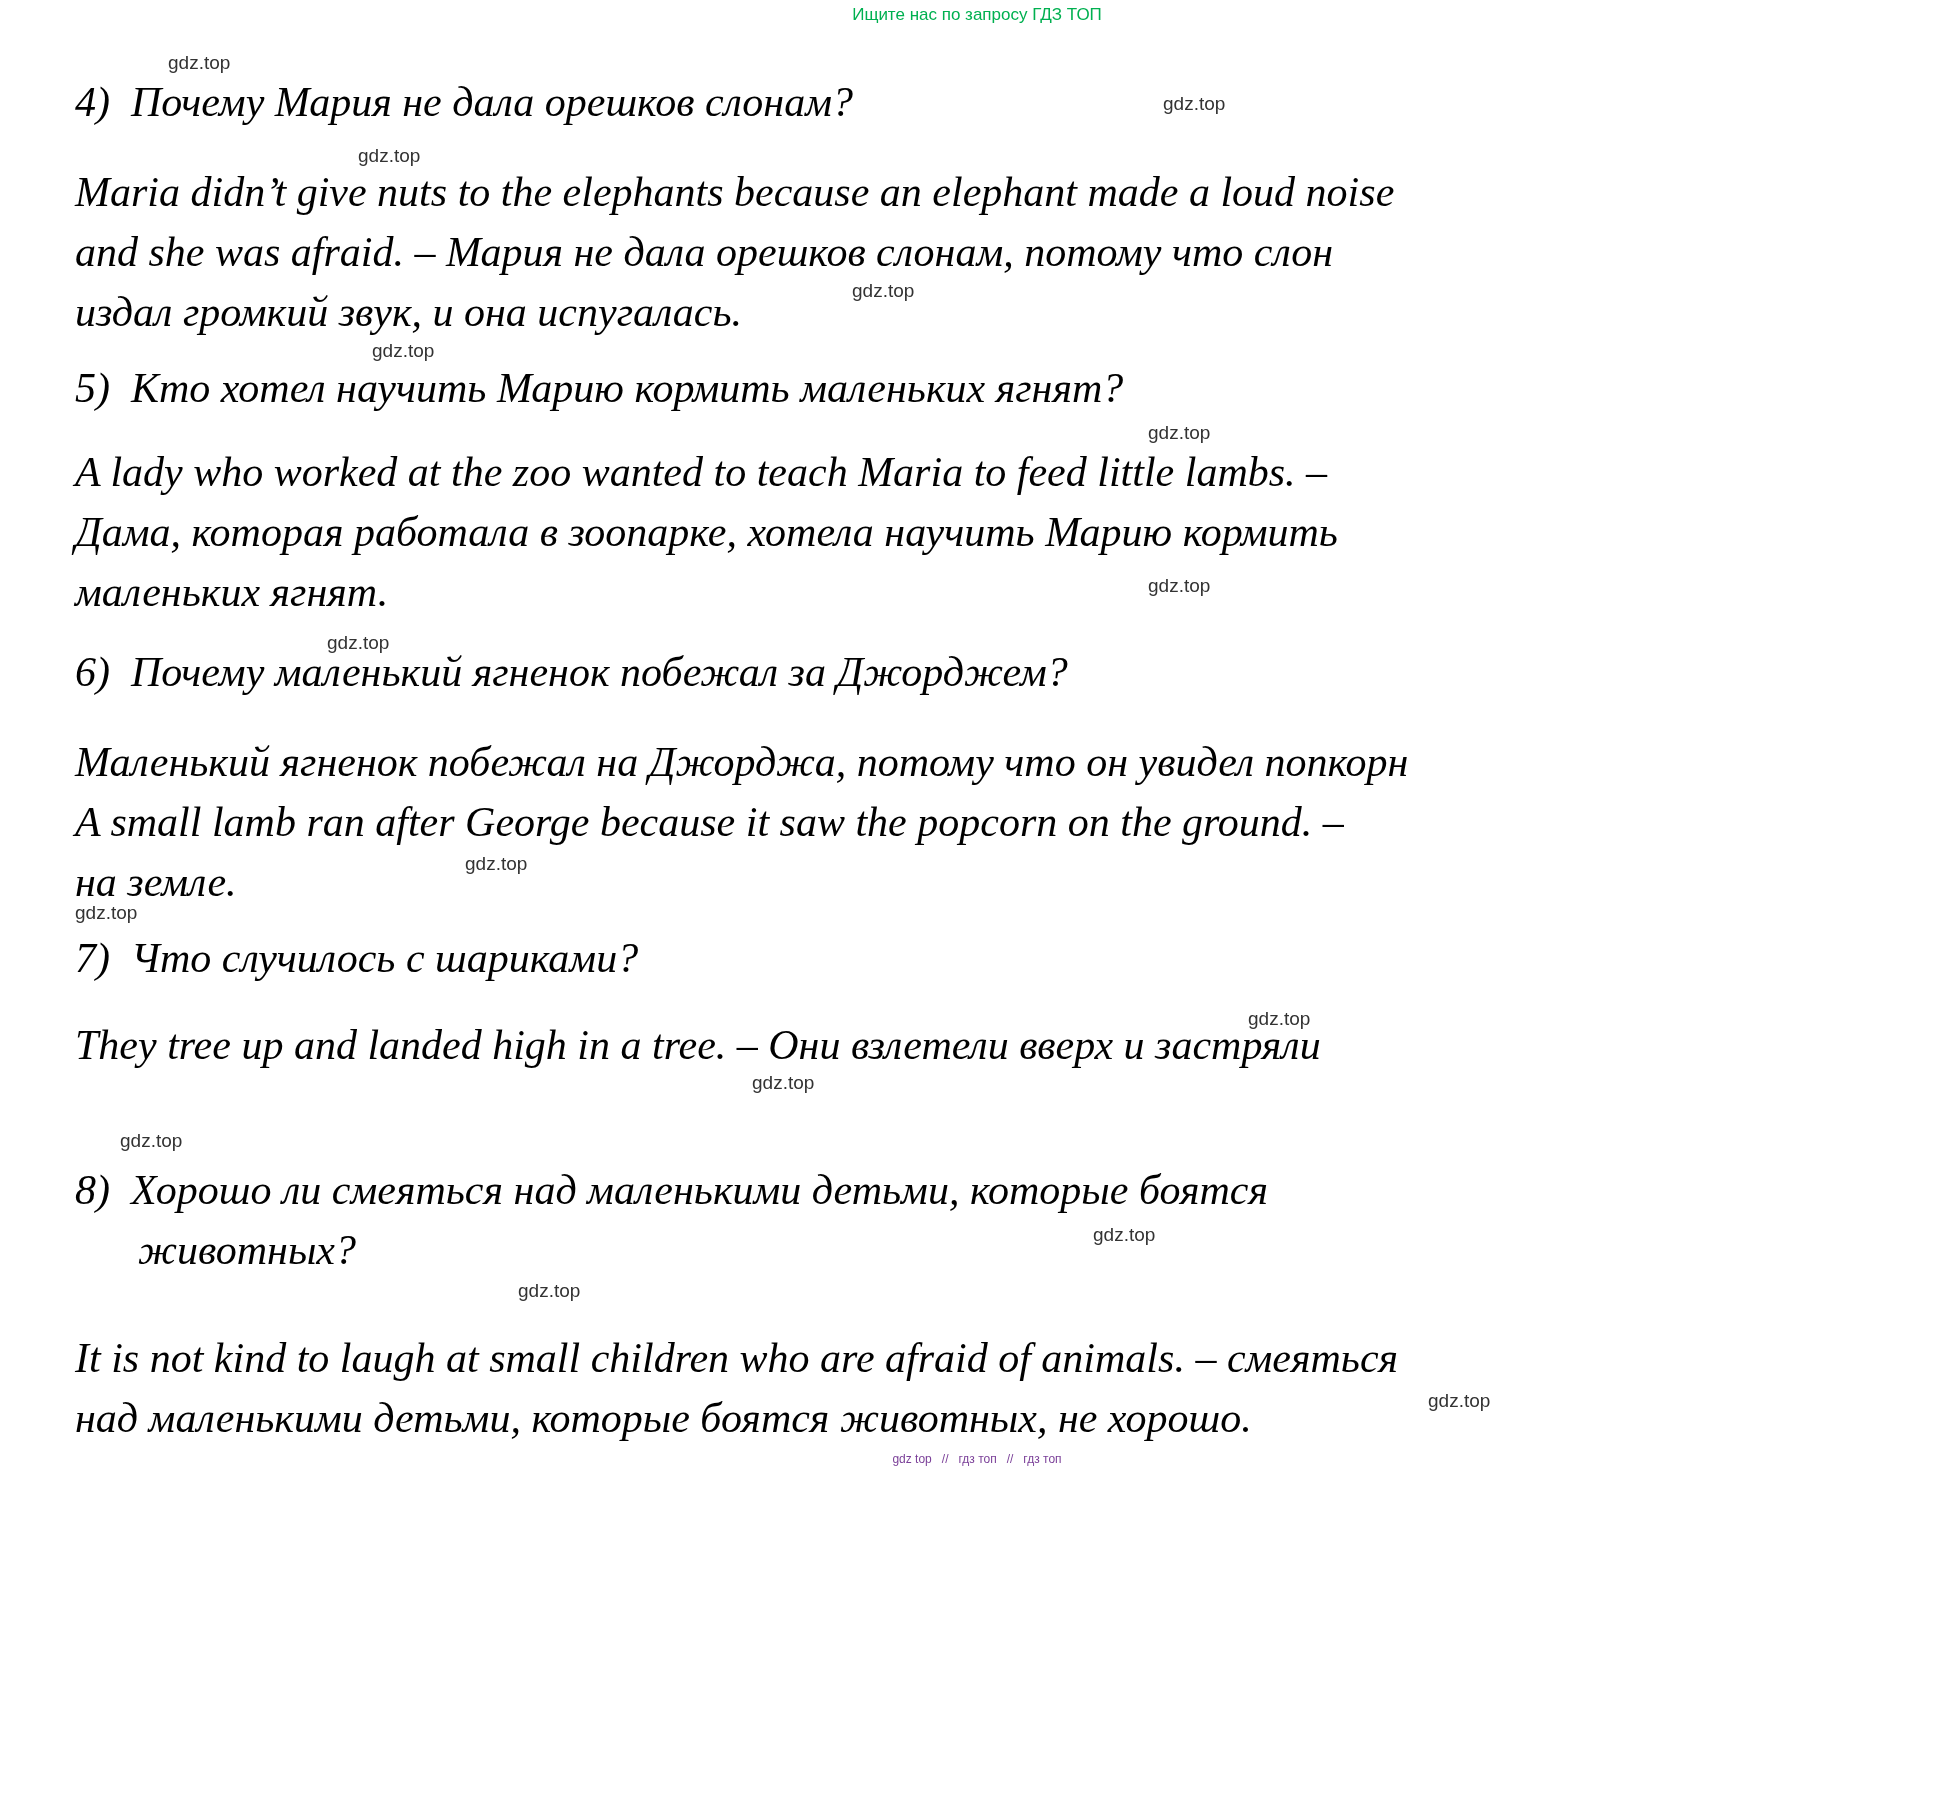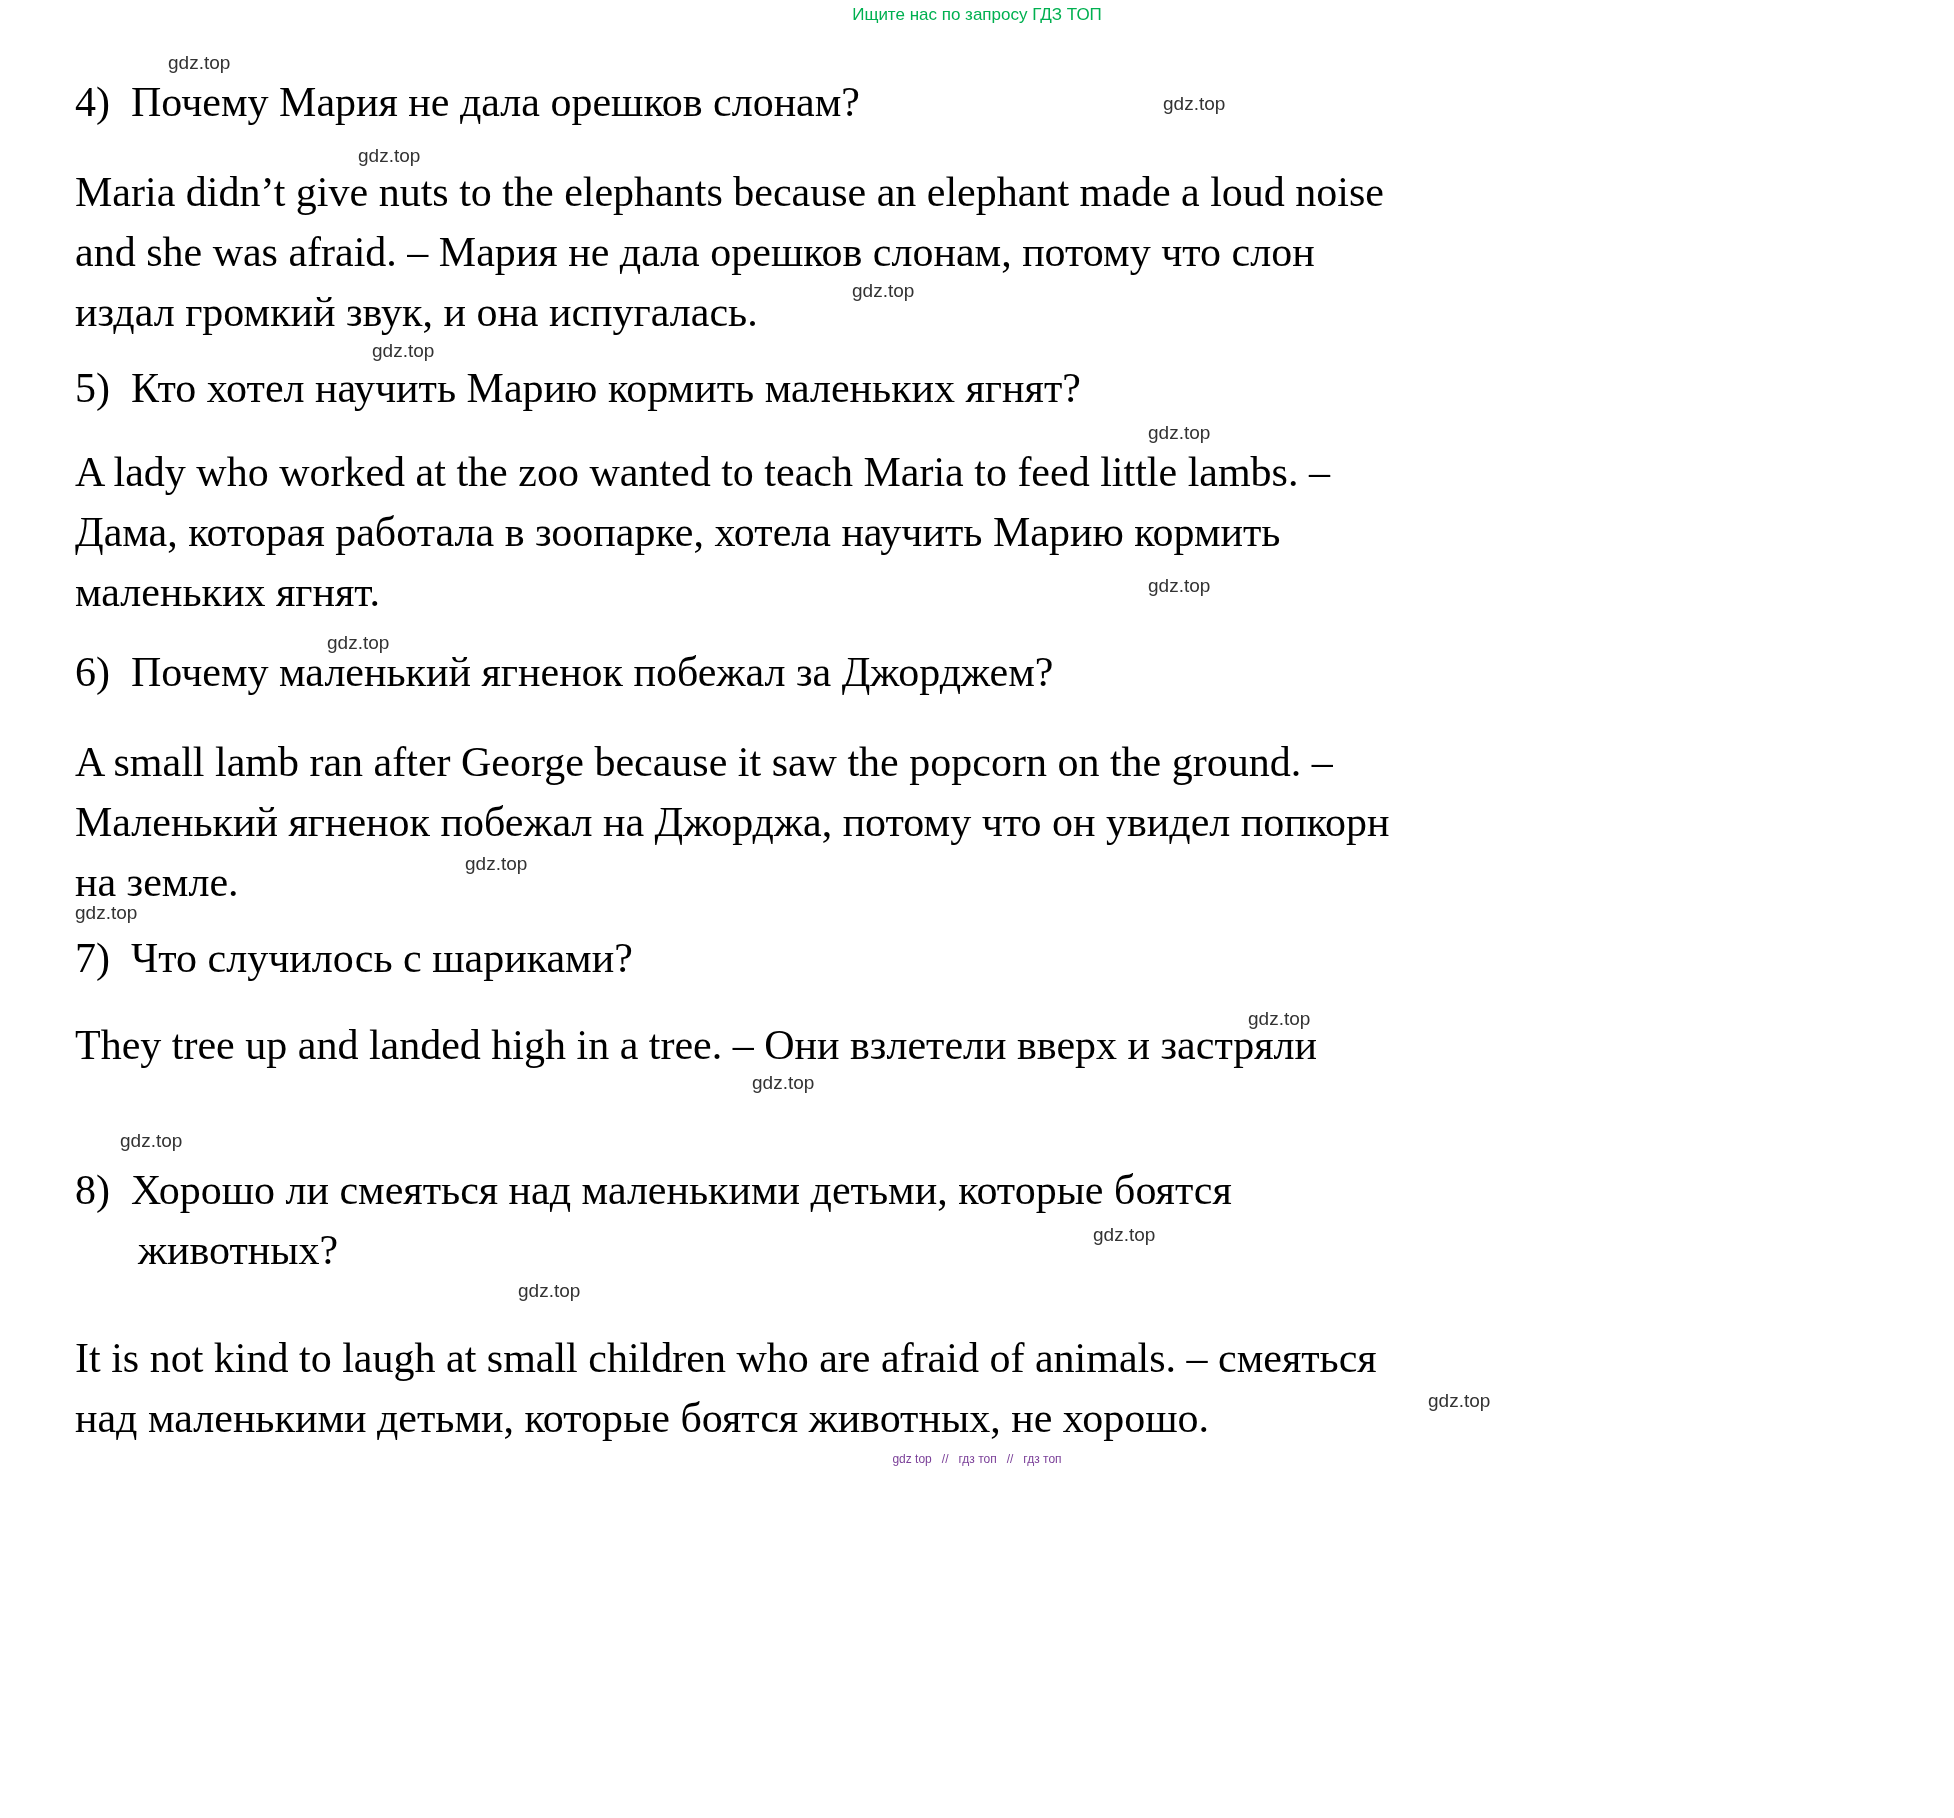--- a/index.html
+++ b/index.html
@@ -28,20 +28,21 @@
     font-family: "Liberation Sans", sans-serif;
     font-size: 19px;
     color: #333333;
     white-space: nowrap;
   }
   .content { position: absolute; inset: 0; }
   .block {
     position: absolute;
     left: 75px;
     width: 1820px;
+    font-style: italic;
   }
   .line {
     white-space: pre;
     font-size: 42px;
     line-height: 60px;
     color: #000000;
   }
   .footer {
     position: absolute;
     top: 1452px;
@@ -95,22 +96,22 @@
       </div>
       <div class="block answer" style="top: 442px;">
         <div class="line">A lady who worked at the zoo wanted to teach Maria to feed little lambs. –</div>
         <div class="line">Дама, которая работала в зоопарке, хотела научить Марию кормить</div>
         <div class="line">маленьких ягнят.</div>
       </div>
       <div class="block question" style="top: 642px;">
         <div class="line">6)  Почему маленький ягненок побежал за Джорджем?</div>
       </div>
       <div class="block answer" style="top: 732px;">
+        <div class="line">Маленький ягненок побежал на Джорджа, потому что он увидел попкорн</div>
         <div class="line">A small lamb ran after George because it saw the popcorn on the ground. –</div>
-        <div class="line">Маленький ягненок побежал на Джорджа, потому что он увидел попкорн</div>
         <div class="line">на земле.</div>
       </div>
       <div class="block question" style="top: 928px;">
         <div class="line">7)  Что случилось с шариками?</div>
       </div>
       <div class="block answer" style="top: 1015px;">
         <div class="line">They tree up and landed high in a tree. – Они взлетели вверх и застряли</div>
       </div>
       <div class="block question" style="top: 1160px;">
         <div class="line">8)  Хорошо ли смеяться над маленькими детьми, которые боятся</div>

